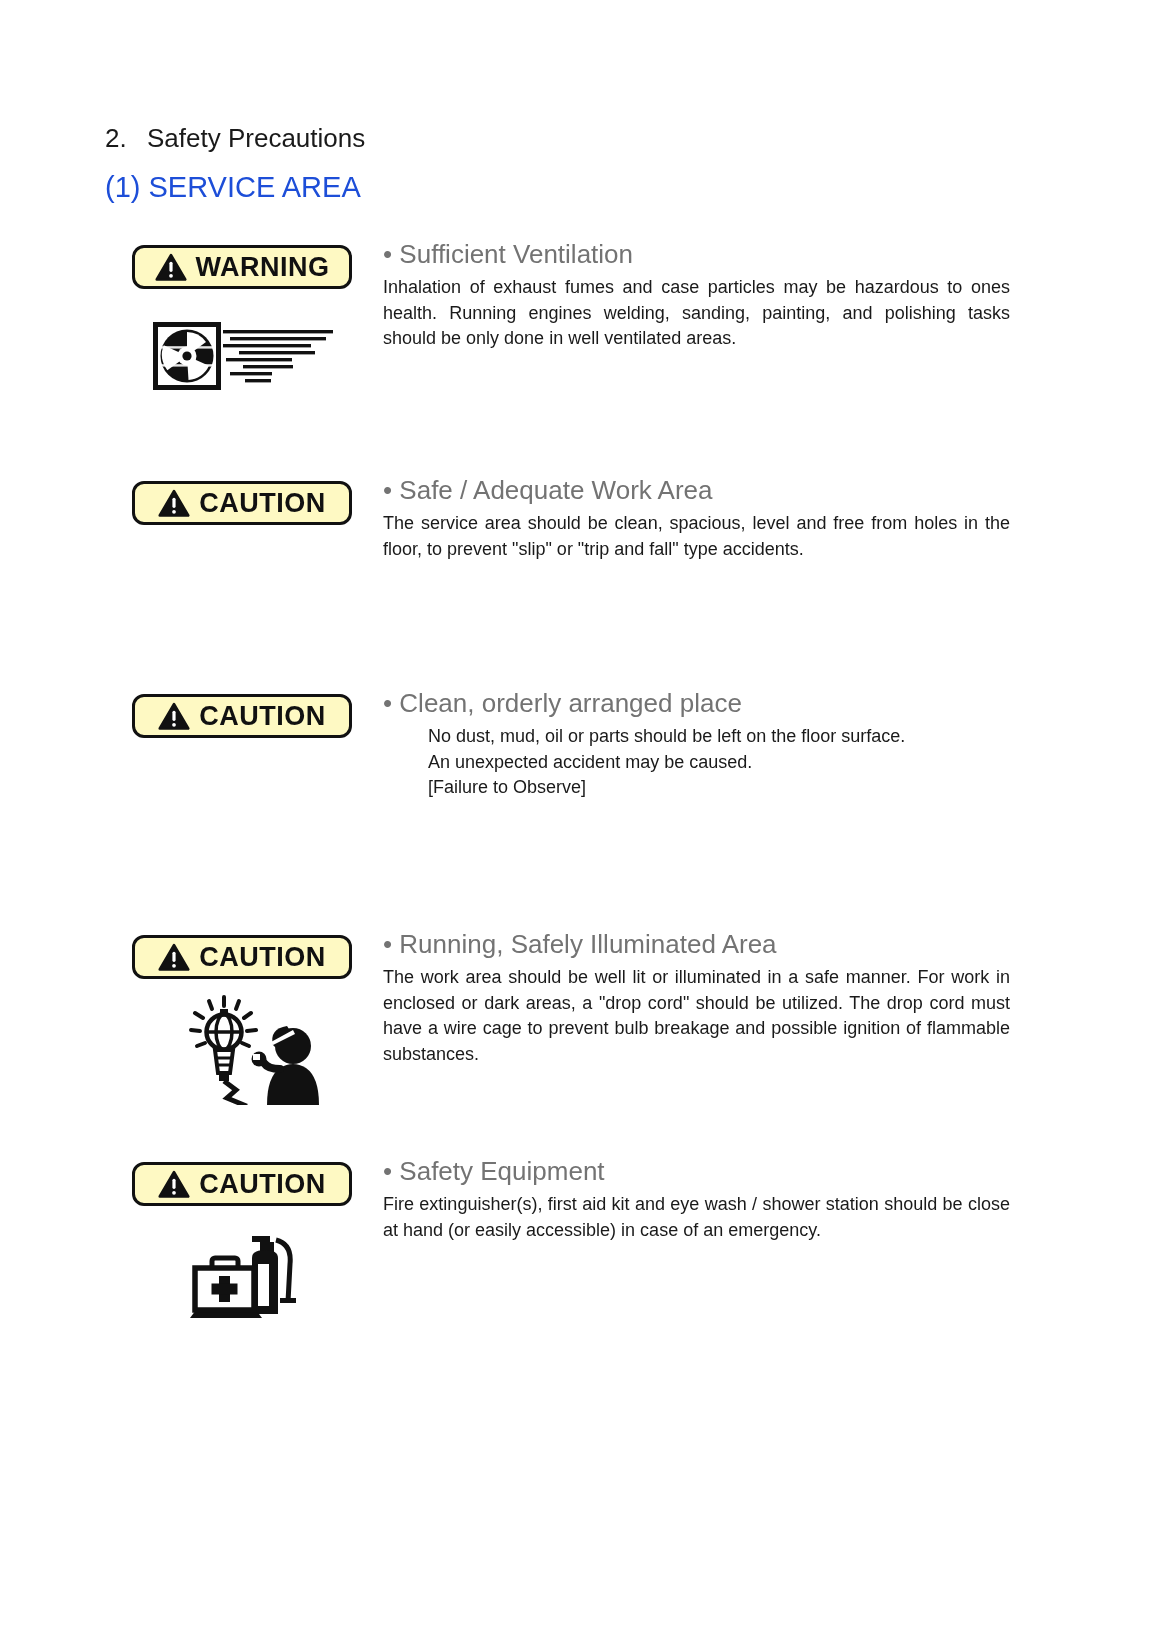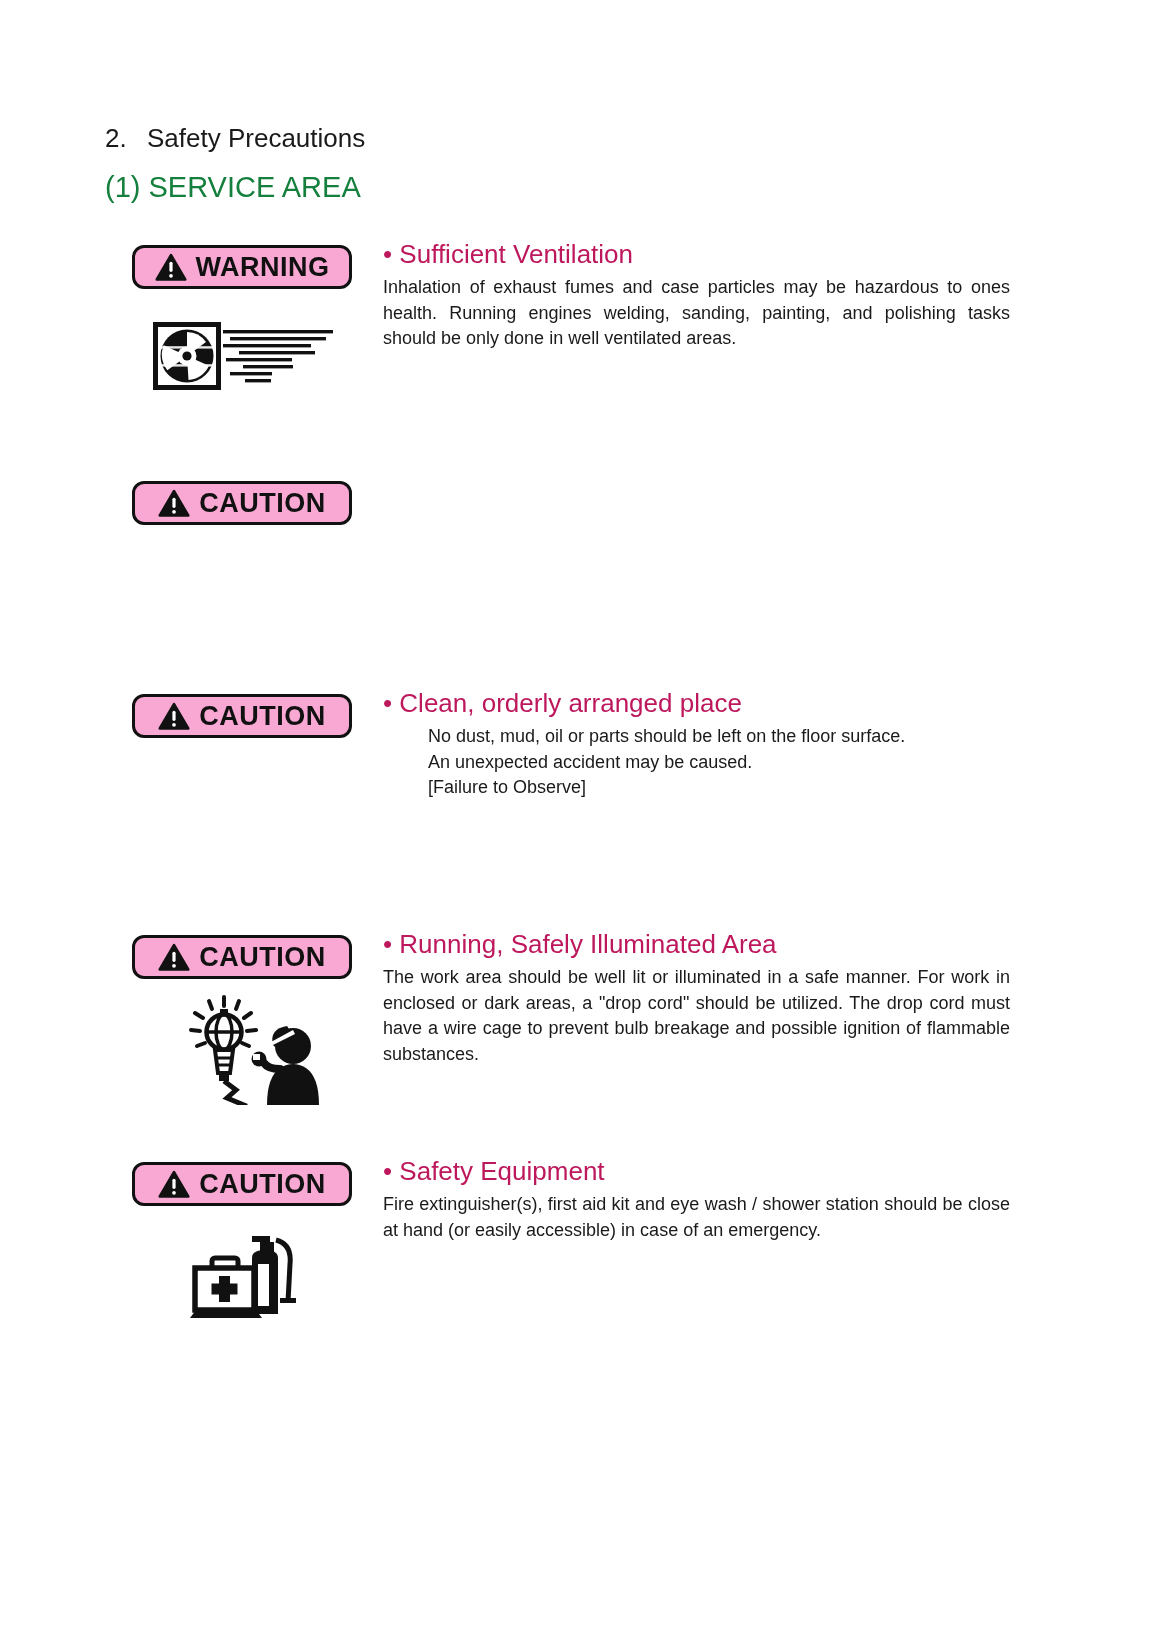--- a/index.html
+++ b/index.html
@@ -11,39 +11,39 @@
     color:#141414;
     overflow:hidden;
   }
   .doc-title{
     position:absolute;left:105px;top:121px;
     font-size:26px;line-height:34px;color:#1a1a1a;
   }
   .doc-title .num{display:inline-block;width:42px;}
   .doc-subtitle{
     position:absolute;left:105px;top:170px;
-    font-size:29px;line-height:34px;color:#15803d;
+    font-size:29px;line-height:34px;color:#1d4ed8;
   }
   .section{position:absolute;left:132px;width:878px;display:flex;}
   .s1{top:239px;} .s2{top:475px;} .s3{top:688px;} .s4{top:929px;} .s5{top:1156px;}
   .label-col{width:251px;flex:none;display:flex;flex-direction:column;align-items:flex-start;}
   .sign-box{
     margin-top:6px;
     width:214px;height:38px;
     border:3px solid #111;border-radius:12px;
     display:flex;align-items:center;justify-content:center;gap:9px;
-    background:#f9a8d4;
+    background:#fef9c3;
   }
   .sign-text{
     font-weight:bold;font-size:27px;letter-spacing:0.5px;color:#111;
     line-height:1;padding-top:1px;
   }
   .text-col{flex:1;width:627px;}
   .sec-heading{
-    font-size:26px;line-height:30px;color:#be185d;margin:0 0 6px 0;
+    font-size:26px;line-height:30px;color:#737373;margin:0 0 6px 0;
   }
   .sec-body{
     font-size:18px;line-height:25.5px;color:#1a1a1a;
     text-align:justify;margin:0;
   }
   .sec-body.lines{text-align:left;margin-left:45px;}
   .icon-wrap{line-height:0;}
   .fan-margin{margin:33px 0 0 21px;}
   .lamp-margin{margin:14px 0 0 35px;}
   .aid-margin{margin:22px 0 0 58px;}
@@ -105,20 +105,24 @@
     <div class="label-col">
       <div class="sign-box">
         <svg width="32" height="29" viewBox="0 0 36 32">
           <path d="M18 2 L34 29.5 L2 29.5 Z" fill="#111" stroke="#111" stroke-width="3" stroke-linejoin="round"></path>
           <rect x="16.2" y="9.5" width="3.6" height="11.5" rx="1.8" fill="#fff"></rect>
           <circle cx="18" cy="25.3" r="2.1" fill="#fff"></circle>
         </svg>
         <span class="sign-text">CAUTION</span>
       </div>
     </div>
+    <div class="text-col">
+      <div class="sec-heading">• Safe / Adequate Work Area</div>
+      <p class="sec-body">The service area should be clean, spacious, level and free from holes in the floor, to prevent "slip" or "trip and fall" type accidents.</p>
+    </div>
   </div>
 
   <div class="section s3">
     <div class="label-col">
       <div class="sign-box">
         <svg width="32" height="29" viewBox="0 0 36 32">
           <path d="M18 2 L34 29.5 L2 29.5 Z" fill="#111" stroke="#111" stroke-width="3" stroke-linejoin="round"></path>
           <rect x="16.2" y="9.5" width="3.6" height="11.5" rx="1.8" fill="#fff"></rect>
           <circle cx="18" cy="25.3" r="2.1" fill="#fff"></circle>
         </svg>

